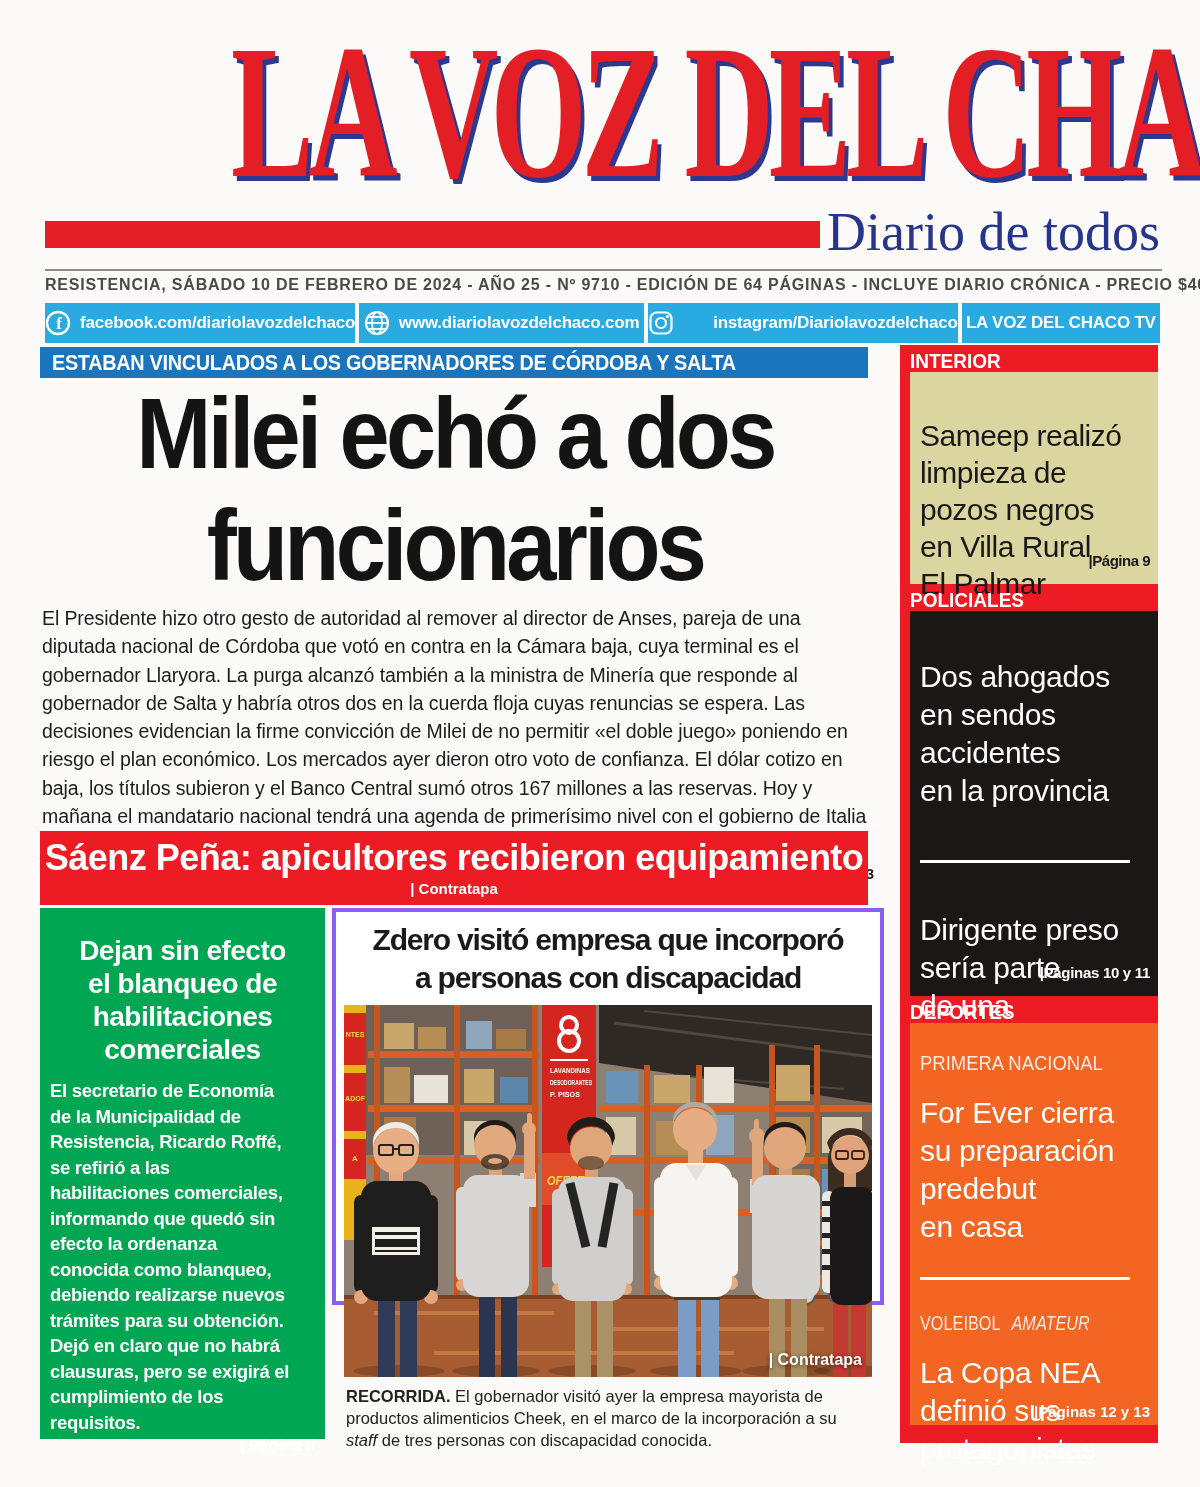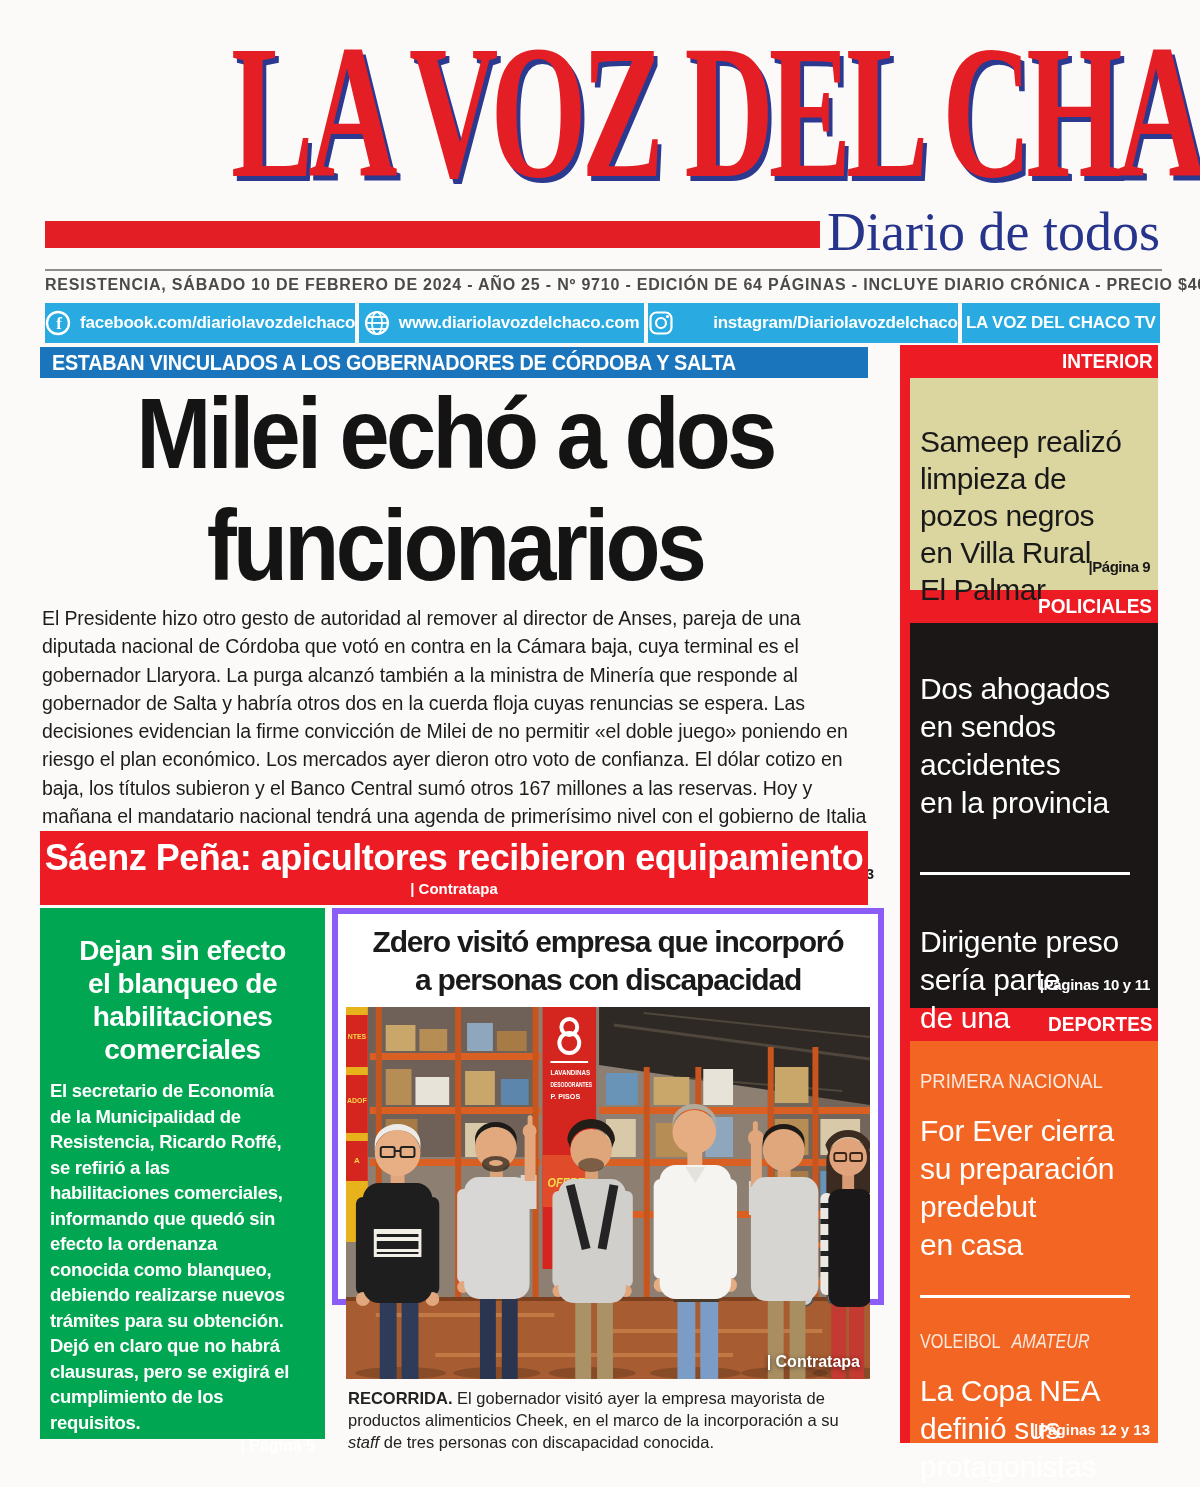--- a/index.html
+++ b/index.html
@@ -49,35 +49,35 @@
   .green-box{position:absolute;top:908px;left:40px;width:285px;height:531px;background:#00a651;
     color:#fff;box-sizing:border-box;padding:26px 10px 8px;}
   .green-title{text-align:center;font-weight:700;font-size:28px;line-height:33px;
     white-space:pre-line;letter-spacing:-0.5px;}
   .green-body{margin-top:12px;font-weight:700;font-size:18.5px;line-height:25.5px;
     white-space:pre-line;letter-spacing:-0.3px;}
   .green-ref{text-align:right;font-weight:700;font-size:16px;margin-top:2px;}
 
   
   .photo-box{position:absolute;top:908px;left:332px;width:552px;height:397px;box-sizing:border-box;
-    border:6px solid #8b5cf6;background:#fff;}
+    border:4px solid #8b5cf6;background:#fff;}
   .photo-headline{text-align:center;font-weight:700;font-size:30px;line-height:38px;color:#1a1a1a;
     padding:9px 4px 4px;white-space:pre-line;letter-spacing:-1.2px;}
   .photo-wrap{position:relative;margin:4px 8px 6px;height:372px;overflow:hidden;background:#8d7f72;}
   .photo-wrap svg{display:block;width:100%;height:100%;}
   .photo-overlay{position:absolute;right:10px;bottom:8px;color:#fff;font-weight:700;font-size:16px;
     text-shadow:0 1px 4px rgba(0,0,0,.6);}
   .caption{padding:2px 10px;font-size:16.5px;line-height:22px;color:#222;}
   .caption .lead{font-weight:700;}
   .caption .it{font-style:italic;}
 
   
   .sidebar{position:absolute;top:345px;left:900px;width:258px;height:1098px;background:#ed1c24;}
-  .sb-header{height:33px;line-height:33px;color:#fff;font-weight:700;font-size:20px;
-    padding-left:10px;white-space:nowrap;text-align:right;}
+  .sb-header{height:27px;line-height:33px;color:#fff;font-weight:700;font-size:20px;
+    padding-left:10px;white-space:nowrap;}
   .sb-header span{display:inline-block;transform:scaleX(0.95);transform-origin:left center;}
   .sb-box{position:relative;margin-left:10px;width:248px;box-sizing:border-box;
     padding:8px 10px;white-space:pre-line;}
   .sb-ref{position:absolute;right:8px;bottom:5px;font-weight:700;font-size:15px;white-space:nowrap;}
   .interior-box{height:212px;background:#dbd5a0;color:#191919;font-size:30px;line-height:37px;letter-spacing:-0.5px;}
   .policiales-box{height:385px;background:#1c1717;color:#fff;font-size:30px;line-height:37px;
     letter-spacing:-0.3px;padding-top:10px;}
   .sb-divider{border-top:3px solid #fff;width:92%;margin:13px 0 11px;}
   .deportes-box{height:402px;background:#f26522;color:#fff;padding-top:8px;}
   .sb-kicker{font-size:21px;line-height:27px;color:rgba(255,255,255,0.85);white-space:nowrap;}

